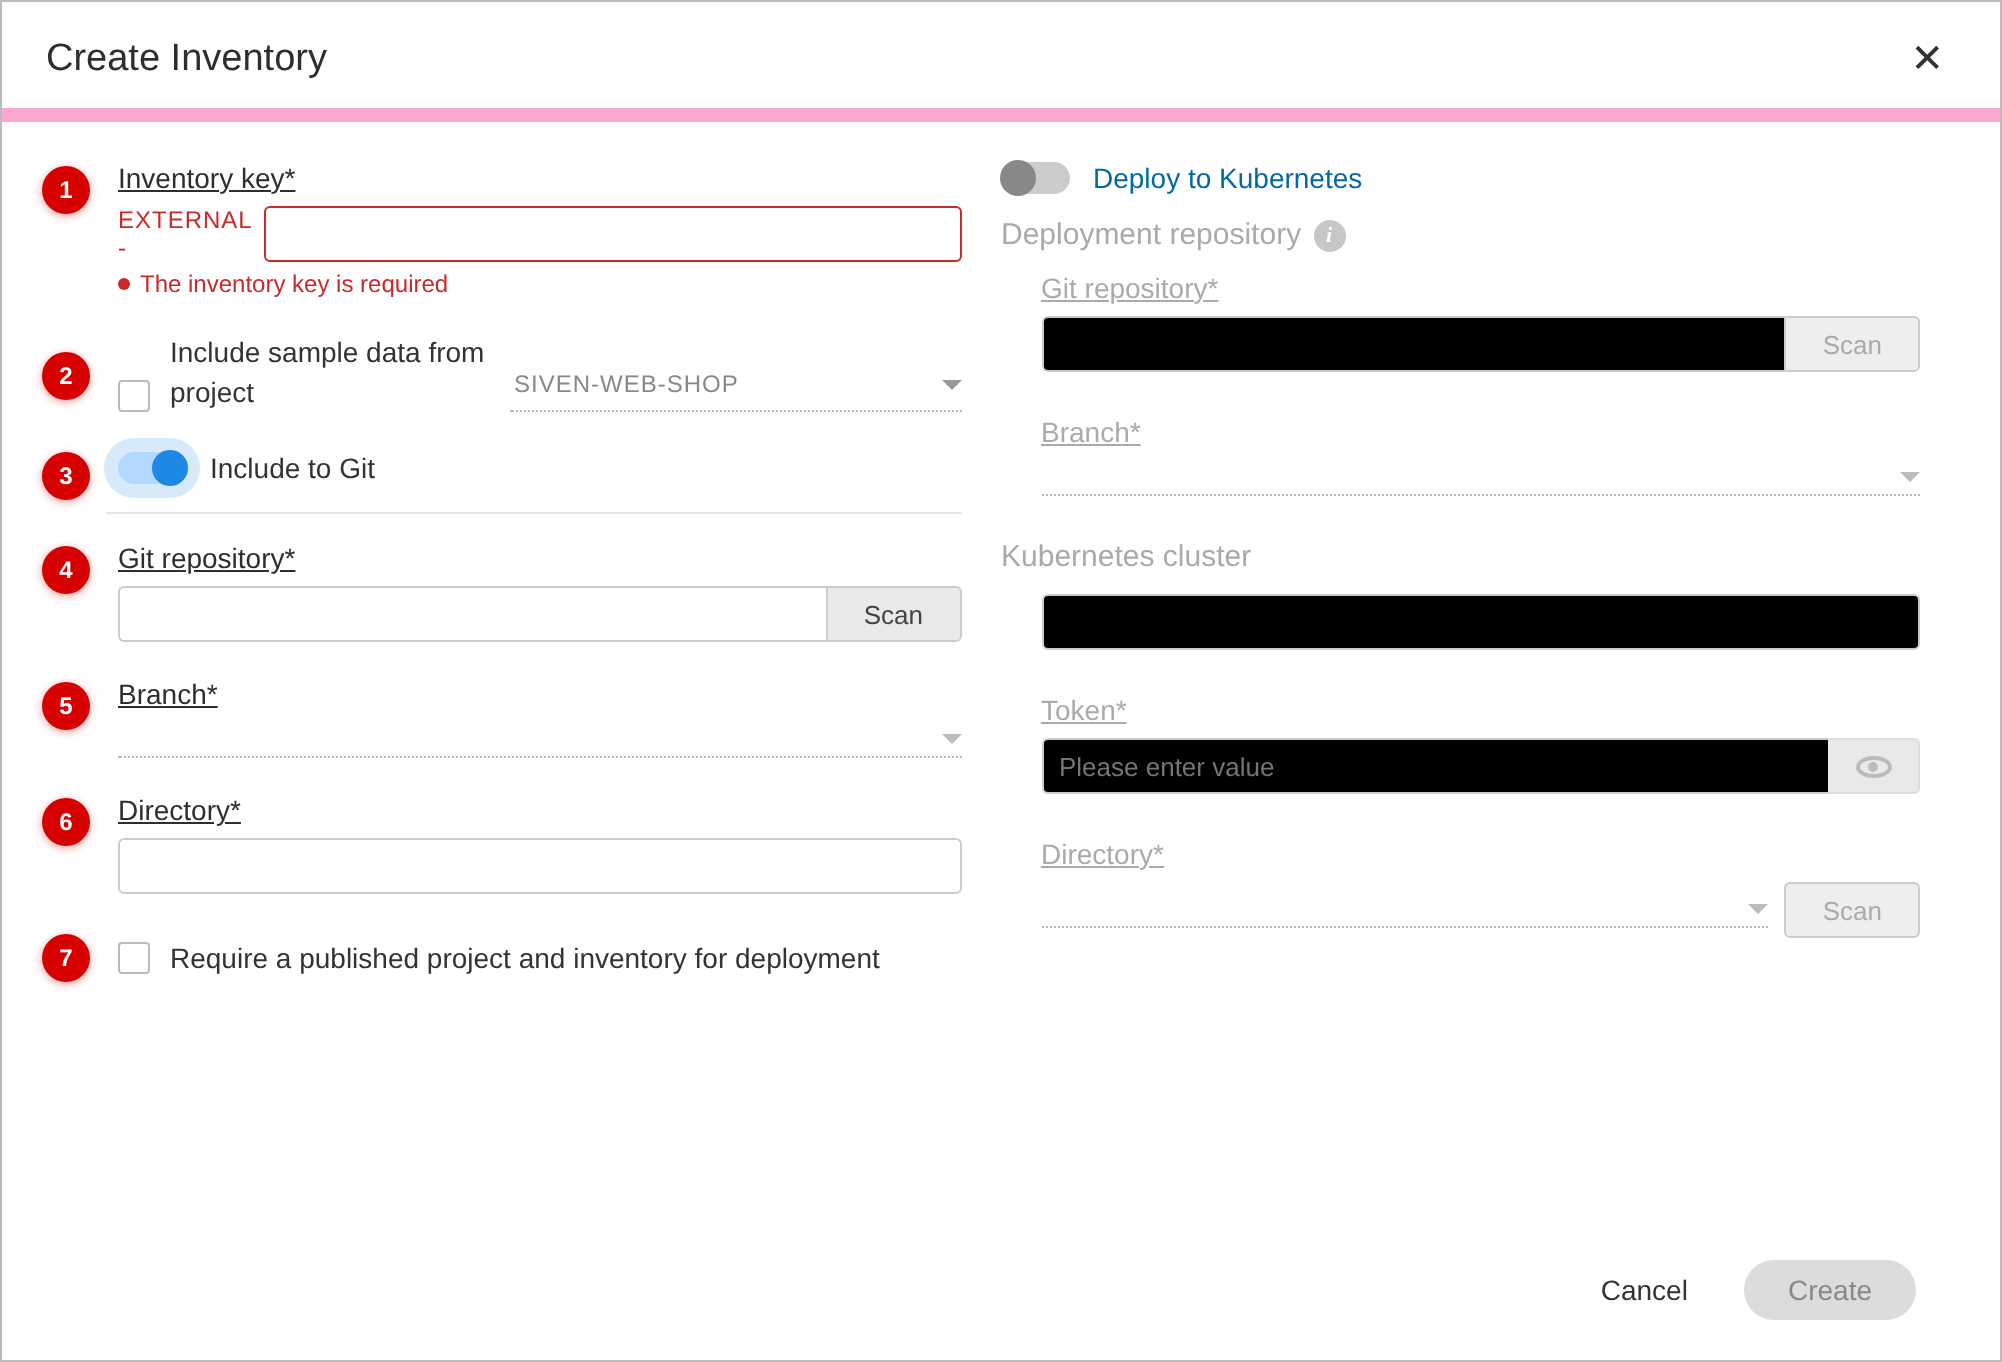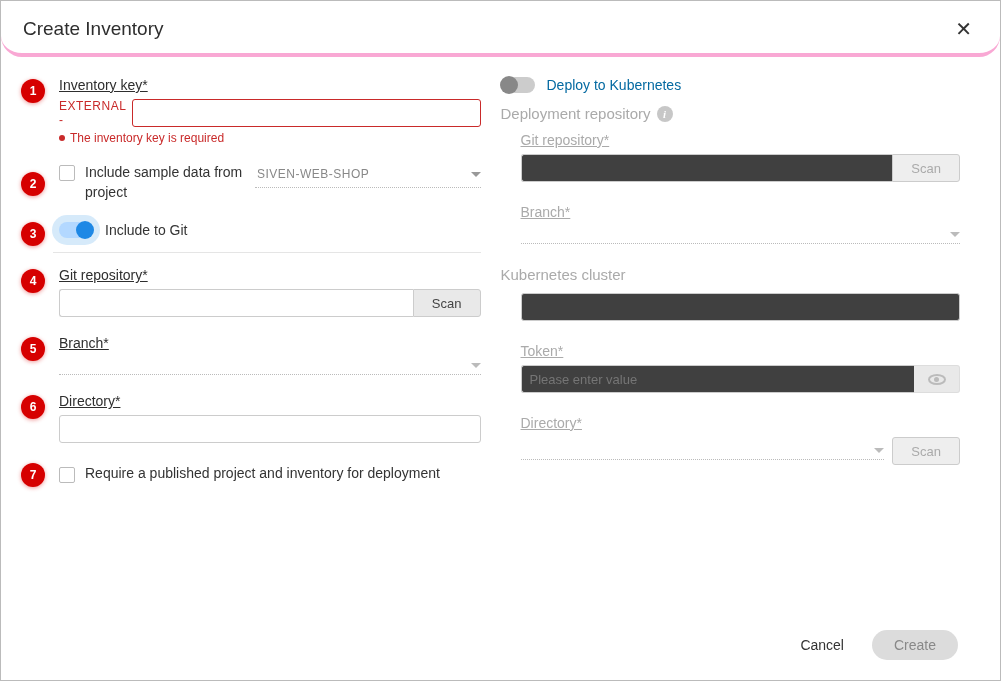--- a/index.html
+++ b/index.html
@@ -19,22 +19,21 @@
     height: 681px;
     position: relative;
     display: flex;
     flex-direction: column;
   }
   .dialog-header {
     display: flex;
     justify-content: space-between;
     align-items: center;
     padding: 12px 22px 8px 22px;
-    border-bottom: 4px solid #f9a8d4;
-    border-radius: 21px;
+    border-bottom: 7px solid #f9a8d4;
   }
   .dialog-title {
     font-size: 19px;
     font-weight: 400;
     color: #2e2e2e;
   }
   .close-icon {
     font-size: 20px;
     color: #333;
     cursor: pointer;
@@ -118,21 +117,21 @@
     margin-top: 4px;
     display: flex;
     align-items: center;
     gap: 5px;
   }
   .error-dot {
     width: 6px; height: 6px; border-radius: 50%; background: #c92a2a;
   }
   .checkbox-row {
     display: flex;
-    align-items: flex-start;
+    align-items: flex-end;
     gap: 10px;
   }
   .checkbox {
     width: 16px; height: 16px;
     border: 1px solid #bbb;
     border-radius: 2px;
     background: #fff;
     flex-shrink: 0;
     margin-top: 2px;
   }
@@ -214,21 +213,21 @@
   .dropdown-underlined {
     border-bottom: 1px dotted #bbb;
     padding: 6px 0;
     display: flex;
     justify-content: flex-end;
   }
   .dropdown-underlined .caret { border-top-color: #bbb; }
 
   
   .col-right .label, .col-right .group-title { color: #aaa; }
-  .col-right input.text-input { background: #404040; color: #aaa; }
+  .col-right input.text-input { background: #000000; color: #aaa; }
   .group-title {
     font-size: 15px;
     color: #888;
     margin: 12px 0 10px 0;
     display: flex;
     align-items: center;
     gap: 6px;
   }
   .info-icon {
     width: 16px; height: 16px;

